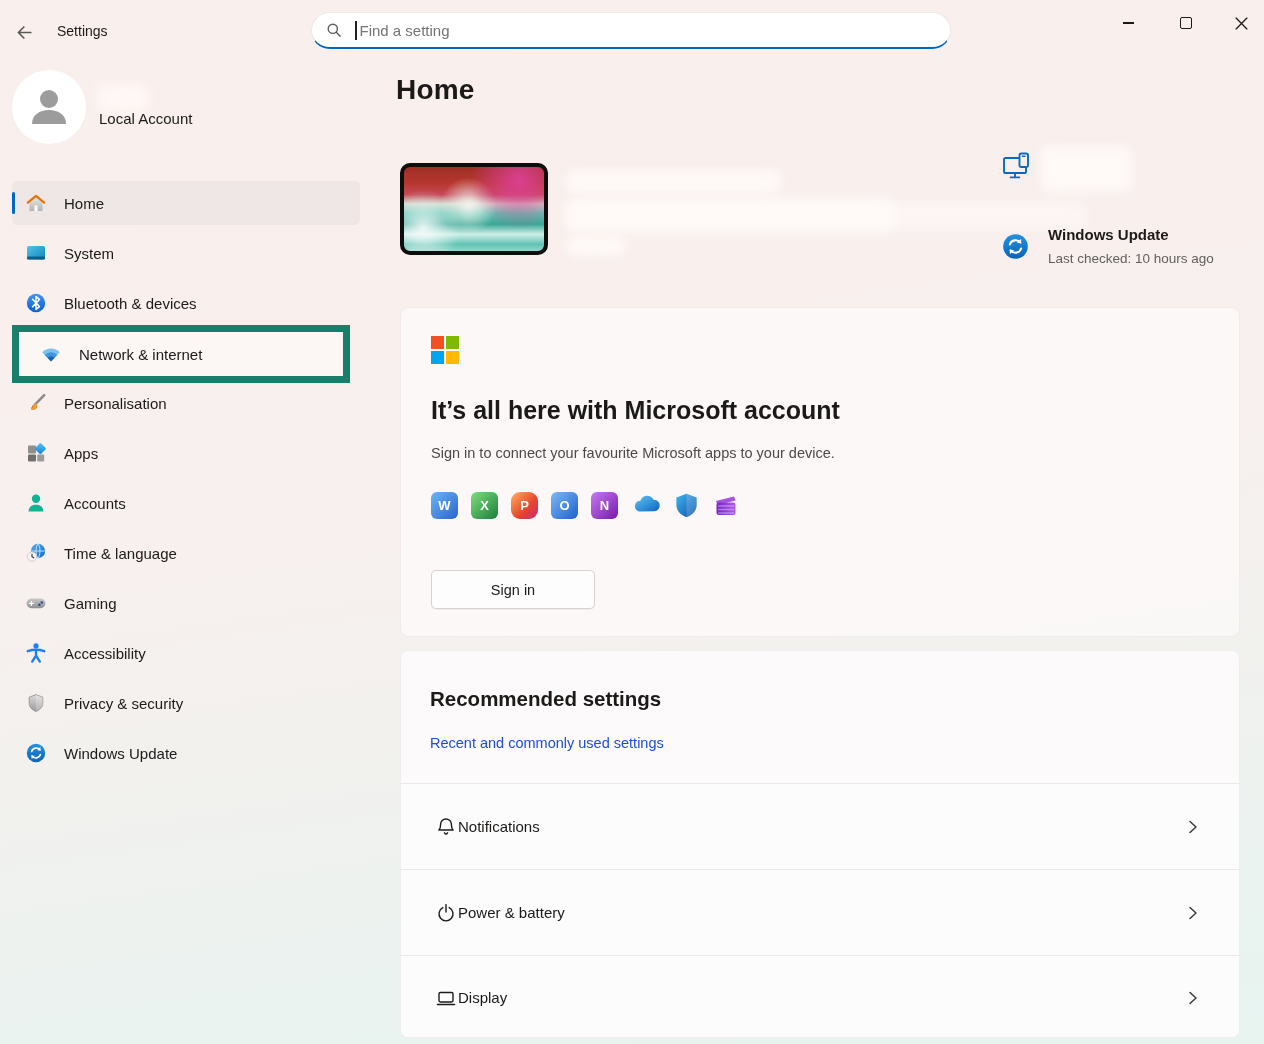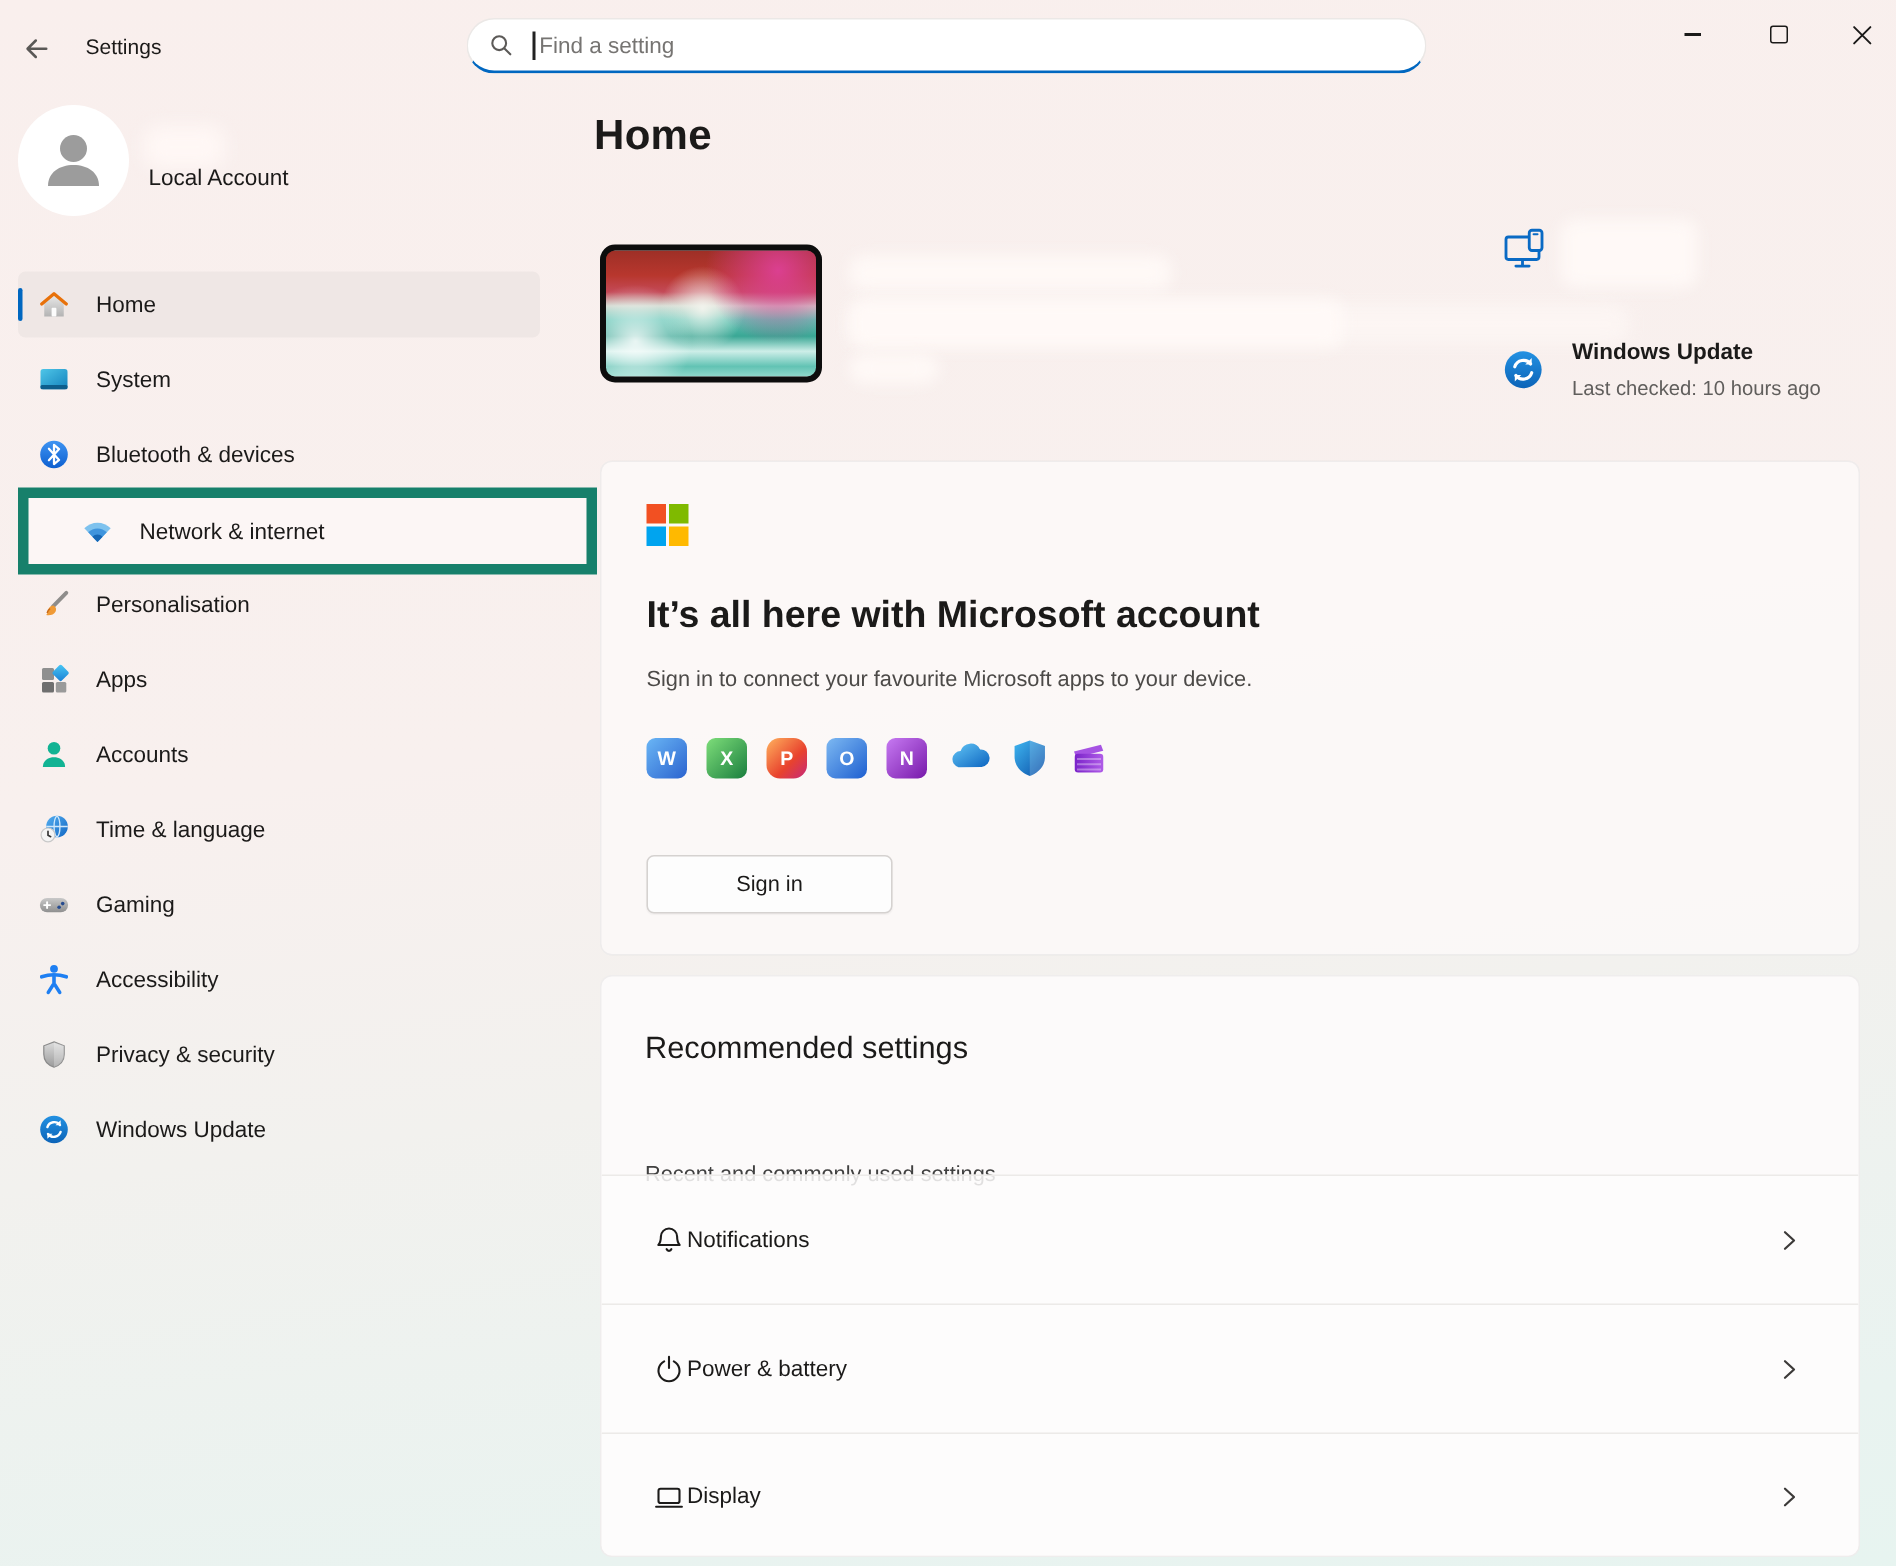--- a/index.html
+++ b/index.html
@@ -21,22 +21,22 @@
   .glyph-min{width:11px;height:1.3px;background:#1b1a19;}
   .glyph-max{width:10px;height:10px;border:1.2px solid #1b1a19;border-radius:2px;}
   
   .avatar{position:absolute;left:12px;top:70px;width:74px;height:74px;border-radius:50%;background:#ffffff;display:flex;align-items:center;justify-content:center;}
   .acct-redact{position:absolute;left:96px;top:84px;width:54px;height:28px;background:rgba(255,248,246,0.95);filter:blur(6px);border-radius:9px;}
   .acct-label{position:absolute;left:99px;top:110px;font-size:15px;}
   .nav-item{position:absolute;left:12px;width:348px;height:44px;border-radius:5px;display:flex;align-items:center;
     padding-left:13px;gap:17px;box-sizing:border-box;font-size:15px;}
   .nav-item.sel{background:#efe7e5;}
   .pill{position:absolute;left:0;top:11px;width:3px;height:22px;border-radius:2px;background:#0067c0;}
-  .hl-box{position:absolute;left:12px;top:325px;width:386px;height:58px;border:7px solid #17806b;background:#fcf6f5;
-    box-sizing:border-box;display:flex;align-items:center;padding-left:35px;gap:17px;font-size:15px;}
+  .hl-box{position:absolute;left:12px;top:325px;width:338px;height:58px;border:7px solid #17806b;background:#fcf6f5;
+    box-sizing:border-box;display:flex;align-items:center;padding-left:21px;gap:17px;font-size:15px;}
   .nicon{width:22px;height:22px;flex:none;}
   
   .page-title{position:absolute;left:396px;top:74px;font-size:28px;font-weight:700;letter-spacing:.2px;}
   .dev-thumb{position:absolute;left:400px;top:163px;width:148px;height:92px;border:4px solid #0d0d0d;border-radius:10px;box-sizing:border-box;
     background:
       radial-gradient(circle at 82% 16%,rgba(221,64,150,.95) 0%,rgba(221,64,150,0) 36%),
       radial-gradient(circle at 14% 72%,rgba(255,255,255,.85) 0%,rgba(255,255,255,0) 28%),
       radial-gradient(circle at 46% 46%,rgba(246,246,240,.9) 0%,rgba(246,246,240,0) 32%),
       linear-gradient(180deg,#9e2f26 0%,#b8372e 20%,#c44a58 33%,#cfd8ce 44%,#5fc4b4 55%,#3aa795 68%,#cdeee8 80%,#62c3b4 92%,#8fd8cb 100%);}
   .redact{position:absolute;background:rgba(255,249,247,.9);border-radius:10px;filter:blur(5px);}
@@ -61,22 +61,22 @@
   .t-word{background:linear-gradient(135deg,#6ab6f5 0%,#2b63cf 100%);}
   .t-excel{background:linear-gradient(135deg,#7ede7a 0%,#1a7e3e 100%);}
   .t-ppt{background:linear-gradient(135deg,#ffb25e 0%,#e8432e 60%,#c6297b 100%);border-radius:9px;}
   .t-outlook{background:linear-gradient(135deg,#7db9f2 0%,#1e5fd0 100%);}
   .t-onenote{background:linear-gradient(135deg,#c77af2 0%,#7719aa 100%);}
   .signin{position:absolute;left:30px;top:262px;width:162px;height:37px;background:#fdfdfd;border:1px solid #d5d2d0;
     border-radius:5px;display:flex;align-items:center;justify-content:center;font-size:14.5px;box-shadow:0 1px 1px rgba(0,0,0,.04);}
   
   .rec-card{position:absolute;left:400px;top:650px;width:840px;height:388px;background:#fcfafa;
     border:1px solid rgba(0,0,0,.05);border-radius:8px;box-sizing:border-box;overflow:hidden;}
-  .rec-title{position:absolute;left:29px;top:36px;font-size:20.5px;font-weight:400;}
-  .rec-sub{position:absolute;left:29px;top:84px;font-size:14.5px;color:#404040;margin-top:40px;}
+  .rec-title{position:absolute;left:29px;top:36px;font-size:20.5px;font-weight:700;}
+  .rec-sub{position:absolute;left:29px;top:84px;font-size:14.5px;color:#1d4ed8;}
   .rec-row{position:absolute;left:0;width:100%;border-top:1px solid #eceae8;background:rgba(253,252,252,.85);
     display:flex;align-items:center;padding-left:33px;box-sizing:border-box;font-size:15px;}
   .row1{top:132px;height:86px;}.row2{top:218px;height:86px;}.row3{top:304px;height:84px;}
   .chev{margin-left:auto;margin-right:38px;}
 </style>
 </head>
 <body>
 
 <div id="app">
 

